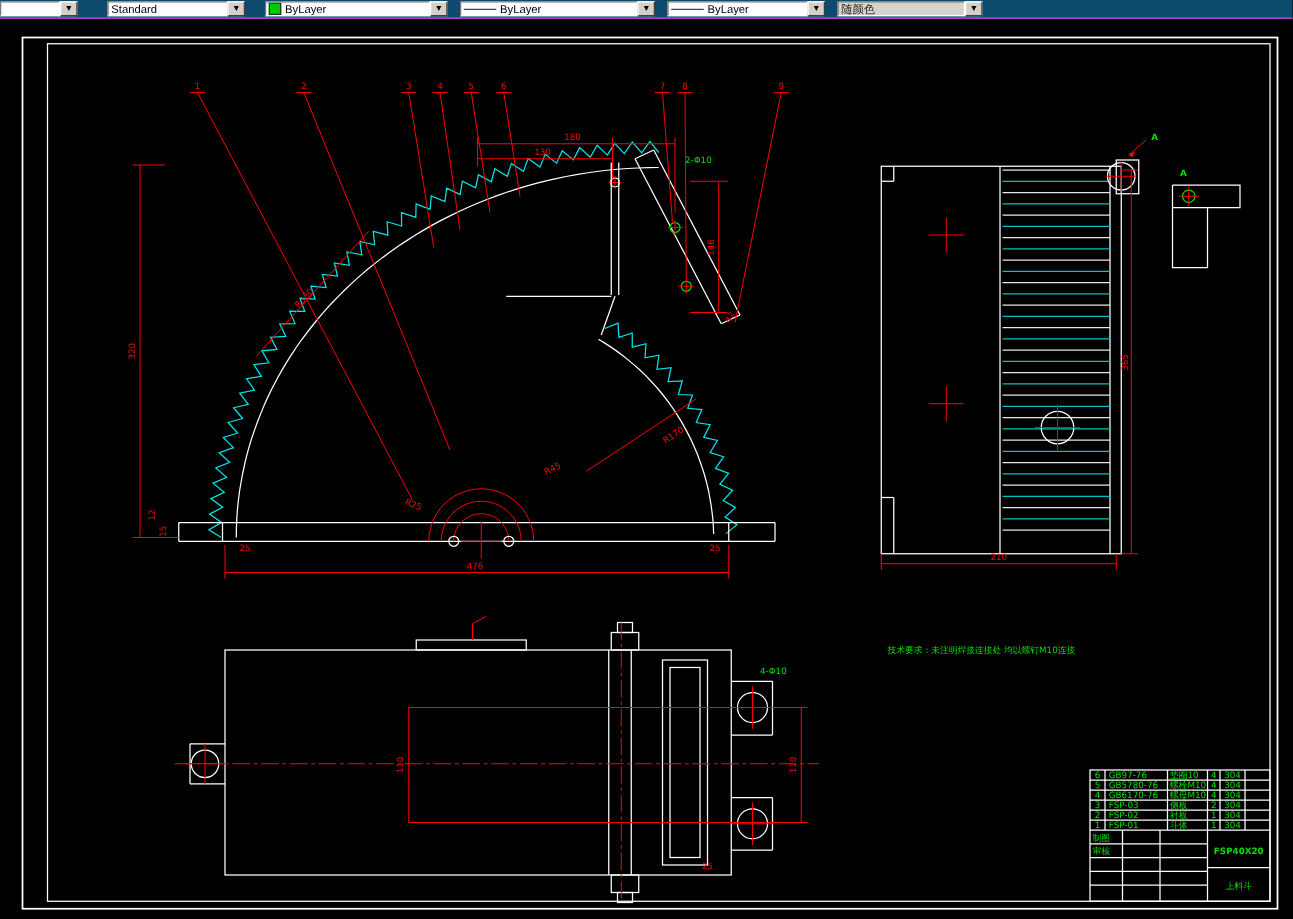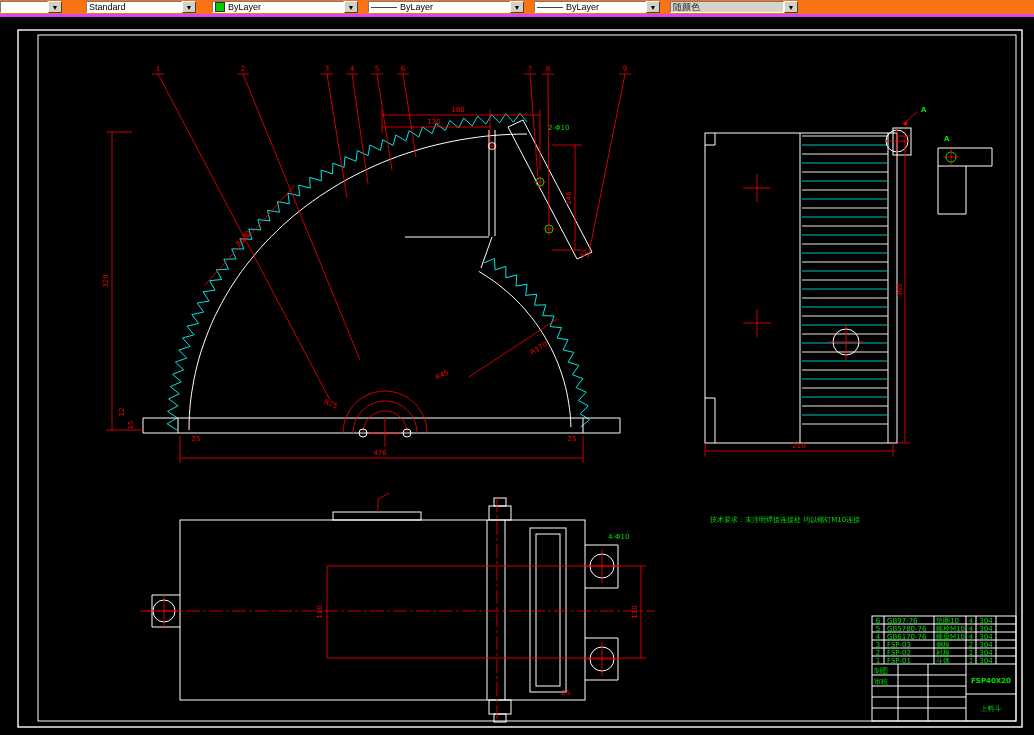--- a/index.html
+++ b/index.html
@@ -1,20 +1,20 @@
 <!DOCTYPE html>
 <html><head>
 <meta charset="utf-8">
 <style>
   html,body{margin:0;padding:0;background:#000;}
   body{width:1034px;height:735px;position:relative;overflow:hidden;
        font-family:"Liberation Sans",sans-serif;}
   
   .toolbar{position:absolute;top:0;left:0;width:1034px;height:14px;
-           background:#f97316;border-bottom:3px solid #d946ef;z-index:5;}
+           background:#0c4a6e;border-bottom:1px solid #d946ef;z-index:5;}
   .combo{position:absolute;top:1px;height:12px;display:flex;align-items:stretch;}
   .combo-field{flex:1;background:#fff;border:1px solid;border-color:#7a7a7a #fff #fff #7a7a7a;
                font-size:9px;line-height:10px;padding:0 2px;color:#000;display:flex;align-items:center;gap:3px;overflow:hidden;white-space:nowrap;}
   .combo-btn{width:12px;background:#d4d0c8;border:1px solid;border-color:#fff #404040 #404040 #fff;
              font-size:7px;line-height:9px;text-align:center;color:#000;display:flex;align-items:center;justify-content:center;}
   .swatch{width:8px;height:8px;background:#00cc00;border:1px solid #333;flex:0 0 auto;}
   .linesample{width:26px;height:0;border-top:1px solid #444;flex:0 0 auto;}
   .disabled .combo-field{background:#d6d3cc;color:#222;}
   
   svg{position:absolute;top:0;left:0;}
@@ -54,21 +54,21 @@
       </span>
     <span class="combo-btn">▼</span>
   </div>
   <div class="combo" style="left:534px;width:126px">
     <span class="combo-field">
         <span class="linesample"></span>
         <span>ByLayer</span>
       </span>
     <span class="combo-btn">▼</span>
   </div>
-  <div class="combo disabled" style="left:670px;width:128px">
+  <div class="combo disabled" style="left:670px;width:116px">
     <span class="combo-field">随颜色</span>
     <span class="combo-btn">▼</span>
   </div>
 </div>
 
 <svg width="1034" height="735" viewBox="0 0 1034 735">
 
   <g>
     <rect x="18" y="30" width="1004" height="697" class="w2"></rect>
     <rect x="38" y="35" width="978" height="686" class="w"></rect>

